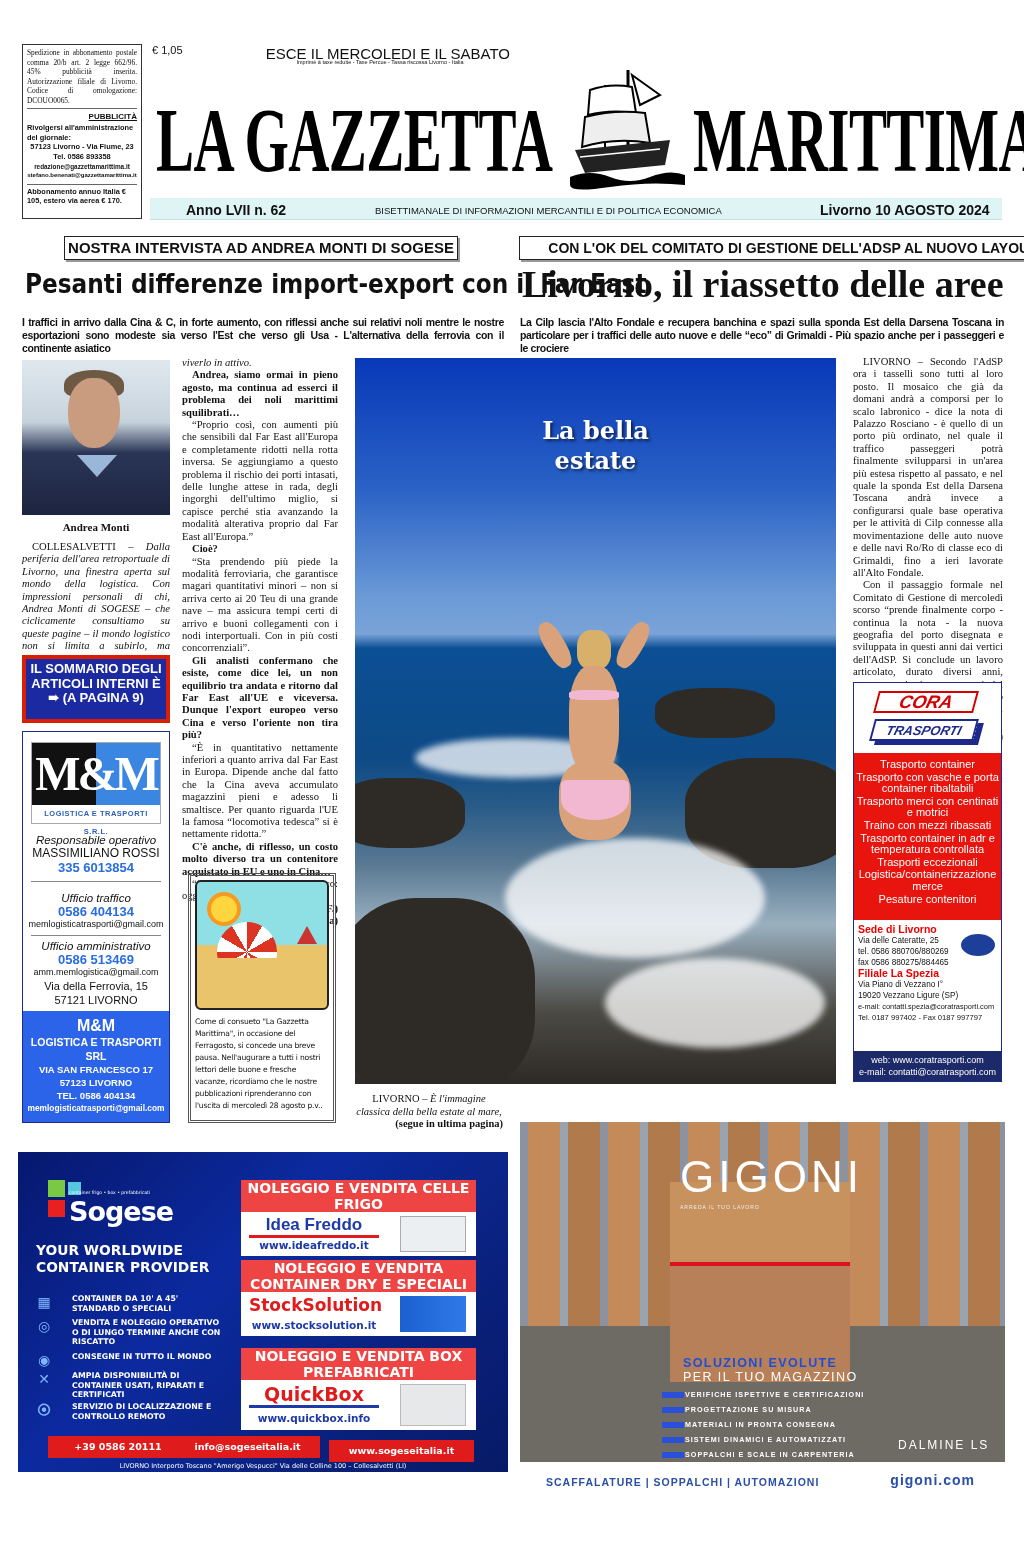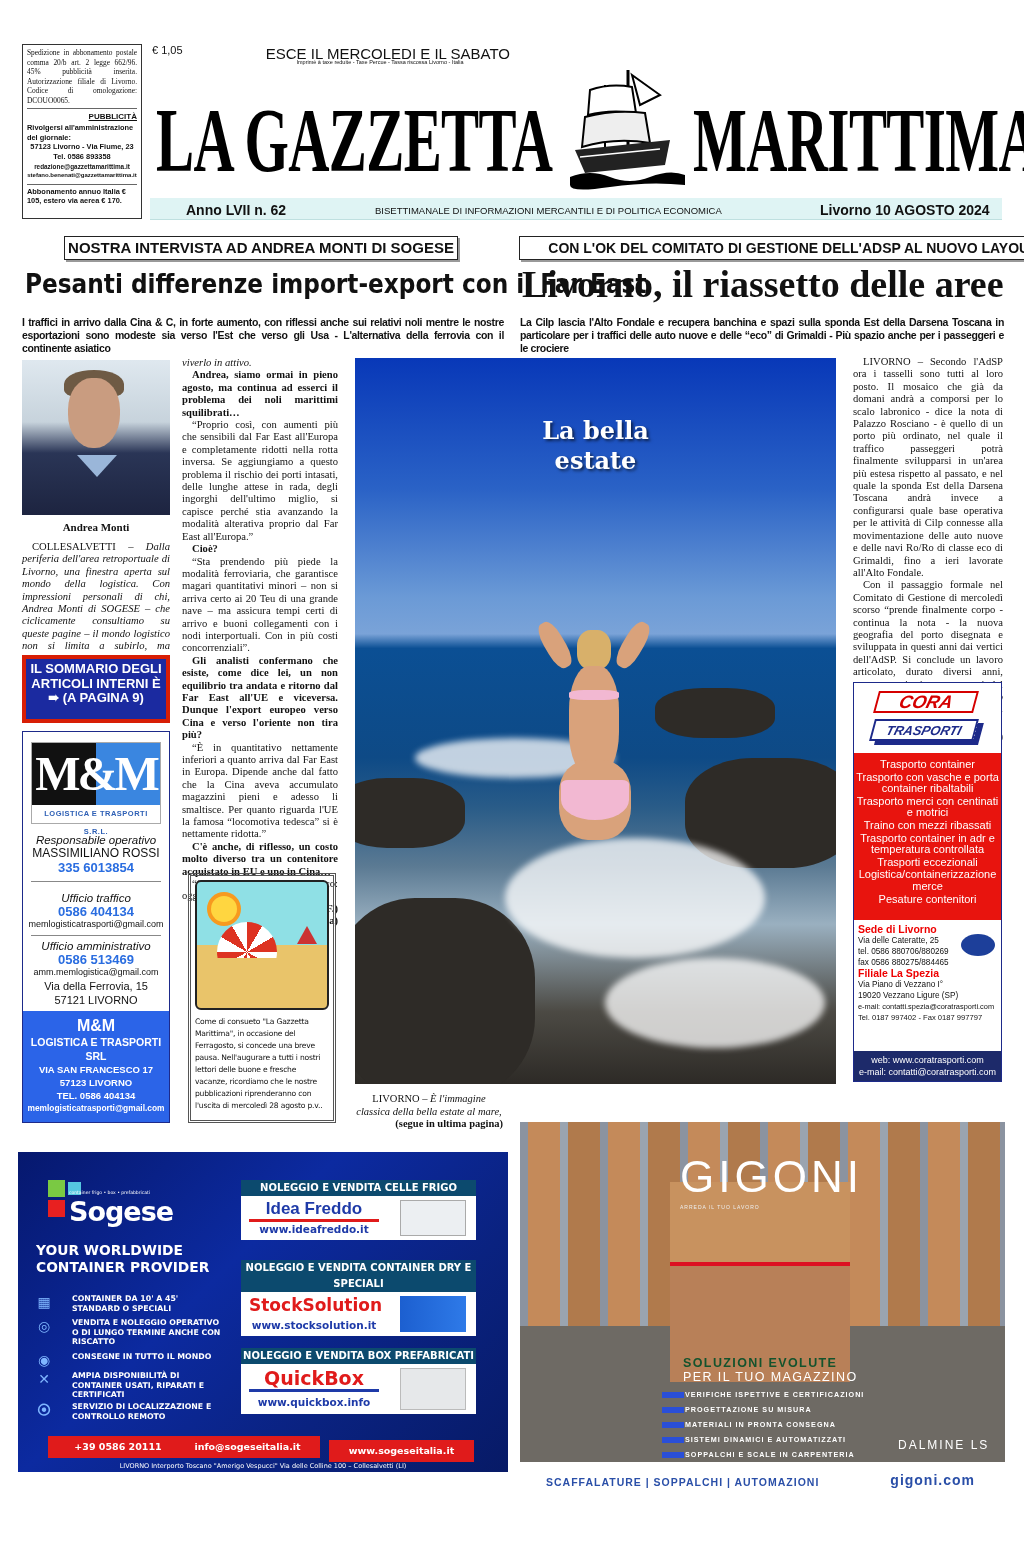--- a/index.html
+++ b/index.html
@@ -93,36 +93,36 @@
 
 .sogese{left:18px;top:1152px;width:490px;height:320px;background:linear-gradient(135deg,#06186e 0%,#0c2aa0 40%,#0a2280 70%,#071a66 100%);color:#fff;font-family:"DejaVu Sans",sans-serif;overflow:hidden}
 .sq{position:absolute;width:17px;height:17px}
 .sog-name{position:absolute;left:51px;top:44px;font-size:27px;font-weight:bold;letter-spacing:-1px}
 .sog-tag{position:absolute;left:51px;top:38px;font-size:4.5px}
 .sog-claim{position:absolute;left:18px;top:90px;font-size:13.8px;font-weight:bold;line-height:17px}
 .feat{position:absolute;left:18px;font-size:7.8px;font-weight:bold;line-height:9.5px}
 .feat .ic{position:absolute;left:0;top:0;width:16px;height:16px;color:#7fb6ff;font-size:14px;line-height:16px;text-align:center}
 .feat .t{margin-left:36px}
 .sbox{position:absolute;left:223px;width:235px;background:#fff}
-.sbox .hd{background:#0c4a6e;color:#fff;font-size:10px;font-weight:bold;text-align:center;line-height:16px}
+.sbox .hd{background:#ef4444;color:#fff;font-size:14px;font-weight:bold;text-align:center;line-height:16px}
 .sbox .bd{height:44px;position:relative;color:#1e3aa8;font-weight:bold}
 .sbox .brand{position:absolute;left:8px;top:3px;width:130px;text-align:center;font-size:17px}
 .sbox .url{position:absolute;left:8px;top:27px;width:130px;text-align:center;font-size:10.5px}
 .sbox .cont{position:absolute;right:10px;top:4px;width:66px;height:36px}
 .pill{position:absolute;top:1286px;height:22px;background:#e01b1b;color:#fff;font-size:9.5px;font-weight:bold;text-align:center;line-height:22px}
 .sog-addr{position:absolute;left:0;right:0;top:1302px;text-align:center;font-size:6.5px}
 
 .gigoni{left:520px;top:1122px;width:485px;height:377px;overflow:hidden;background:#fff;font-family:"Liberation Sans",sans-serif}
 .ware{position:absolute;left:0;top:0;width:485px;height:340px;background:
  linear-gradient(180deg,rgba(0,0,0,0) 0 60%,#6e6a64 60% 100%),
  repeating-linear-gradient(90deg,#8b93a0 0 8px,#c48a5a 8px 40px,#9aa4b0 40px 48px,#b07a4c 48px 80px);}
 .ware:after{content:"";position:absolute;left:150px;top:60px;width:180px;height:200px;background:linear-gradient(180deg,#c8925f 0 40%,#d12 40% 42%,#b88058 42% 100%)}
 .gig-logo{position:absolute;left:160px;top:30px;color:#fff;font-size:44px;font-weight:normal;letter-spacing:4px;z-index:2}
 .gig-sub{position:absolute;left:160px;top:82px;color:#eee;font-size:5px;letter-spacing:1px;z-index:2}
-.gig-h1{position:absolute;left:163px;top:234px;color:#14532d;font-size:12.5px;font-weight:bold;letter-spacing:1.4px;z-index:2}
+.gig-h1{position:absolute;left:163px;top:234px;color:#1d4ed8;font-size:12.5px;font-weight:bold;letter-spacing:1.4px;z-index:2}
 .gig-h2{position:absolute;left:163px;top:248px;color:#fff;font-size:12.5px;letter-spacing:1.4px;z-index:2}
 .gig-li{position:absolute;left:142px;color:#fff;font-size:7.2px;font-weight:bold;letter-spacing:1px;z-index:2}
 .gig-li span.bx{display:inline-block;width:22px;height:6px;background:#2a4fd8;margin-right:-2px;vertical-align:middle}
 .dalmine{position:absolute;left:378px;top:304px;color:#fff;font-size:12px;letter-spacing:2px;z-index:2}
 .gig-foot{position:absolute;left:0;right:0;top:340px;height:37px;background:#fff}
 .gig-foot .l{position:absolute;left:26px;top:14px;color:#2a4fa8;font-size:10.5px;font-weight:bold;letter-spacing:1px}
 .gig-foot .rr{position:absolute;right:30px;top:10px;color:#2a4fa8;font-size:14px;font-weight:bold;letter-spacing:1px}
 </style>
 </head>
 <body>

